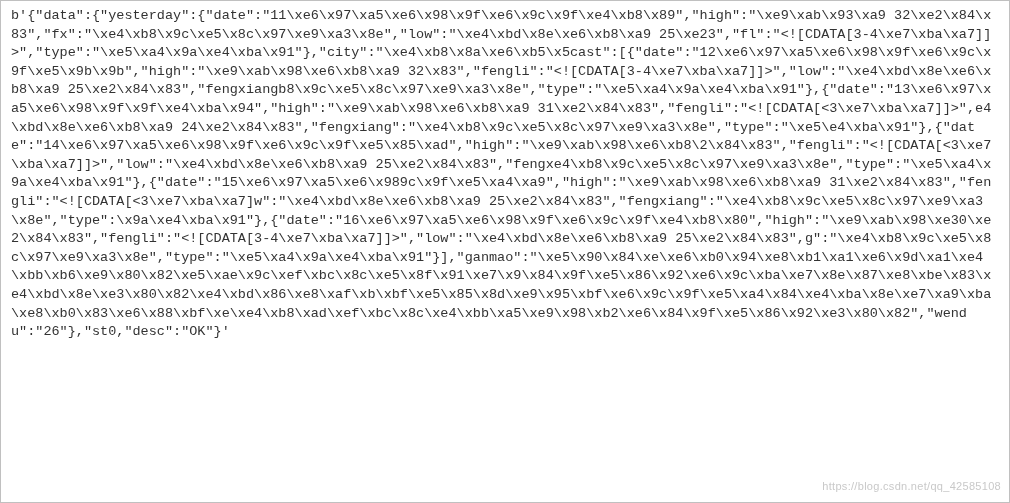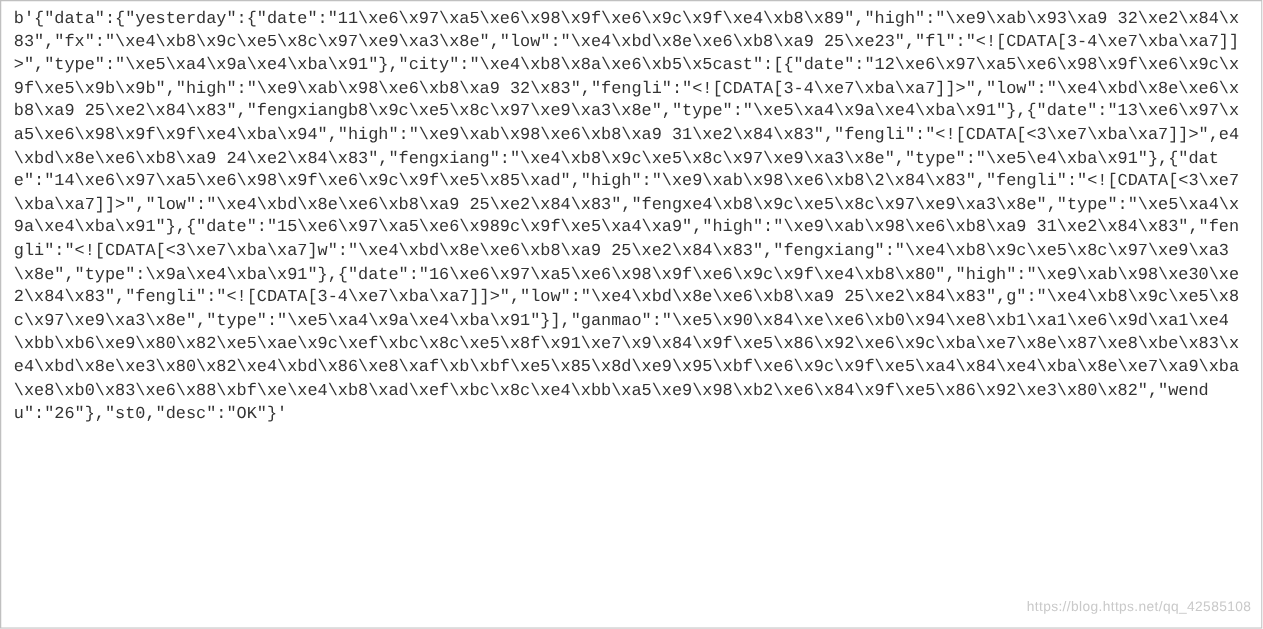--- a/index.html
+++ b/index.html
@@ -80,14 +80,14 @@
       <div class="dl"></div>
       <div class="dl"></div>
     <div class="dl"></div>
       <div class="dl"></div>
       <div class="dl"></div>
       <div class="dl"></div>
   </div>
 
   <pre class="codeblock">b'{"data":{"yesterday":{"date":"11\xe6\x97\xa5\xe6\x98\x9f\xe6\x9c\x9f\xe4\xb8\x89","high":"\xe9\xab\x93\xa9 32\xe2\x84\x83","fx":"\xe4\xb8\x9c\xe5\x8c\x97\xe9\xa3\x8e","low":"\xe4\xbd\x8e\xe6\xb8\xa9 25\xe23","fl":"&lt;![CDATA[3-4\xe7\xba\xa7]]&gt;","type":"\xe5\xa4\x9a\xe4\xba\x91"},"city":"\xe4\xb8\x8a\xe6\xb5\x5cast":[{"date":"12\xe6\x97\xa5\xe6\x98\x9f\xe6\x9c\x9f\xe5\x9b\x9b","high":"\xe9\xab\x98\xe6\xb8\xa9 32\x83","fengli":"&lt;![CDATA[3-4\xe7\xba\xa7]]&gt;","low":"\xe4\xbd\x8e\xe6\xb8\xa9 25\xe2\x84\x83","fengxiangb8\x9c\xe5\x8c\x97\xe9\xa3\x8e","type":"\xe5\xa4\x9a\xe4\xba\x91"},{"date":"13\xe6\x97\xa5\xe6\x98\x9f\x9f\xe4\xba\x94","high":"\xe9\xab\x98\xe6\xb8\xa9 31\xe2\x84\x83","fengli":"&lt;![CDATA[&lt;3\xe7\xba\xa7]]&gt;",e4\xbd\x8e\xe6\xb8\xa9 24\xe2\x84\x83","fengxiang":"\xe4\xb8\x9c\xe5\x8c\x97\xe9\xa3\x8e","type":"\xe5\e4\xba\x91"},{"date":"14\xe6\x97\xa5\xe6\x98\x9f\xe6\x9c\x9f\xe5\x85\xad","high":"\xe9\xab\x98\xe6\xb8\2\x84\x83","fengli":"&lt;![CDATA[&lt;3\xe7\xba\xa7]]&gt;","low":"\xe4\xbd\x8e\xe6\xb8\xa9 25\xe2\x84\x83","fengxe4\xb8\x9c\xe5\x8c\x97\xe9\xa3\x8e","type":"\xe5\xa4\x9a\xe4\xba\x91"},{"date":"15\xe6\x97\xa5\xe6\x989c\x9f\xe5\xa4\xa9","high":"\xe9\xab\x98\xe6\xb8\xa9 31\xe2\x84\x83","fengli":"&lt;![CDATA[&lt;3\xe7\xba\xa7]w":"\xe4\xbd\x8e\xe6\xb8\xa9 25\xe2\x84\x83","fengxiang":"\xe4\xb8\x9c\xe5\x8c\x97\xe9\xa3\x8e","type":\x9a\xe4\xba\x91"},{"date":"16\xe6\x97\xa5\xe6\x98\x9f\xe6\x9c\x9f\xe4\xb8\x80","high":"\xe9\xab\x98\xe30\xe2\x84\x83","fengli":"&lt;![CDATA[3-4\xe7\xba\xa7]]&gt;","low":"\xe4\xbd\x8e\xe6\xb8\xa9 25\xe2\x84\x83",g":"\xe4\xb8\x9c\xe5\x8c\x97\xe9\xa3\x8e","type":"\xe5\xa4\x9a\xe4\xba\x91"}],"ganmao":"\xe5\x90\x84\xe\xe6\xb0\x94\xe8\xb1\xa1\xe6\x9d\xa1\xe4\xbb\xb6\xe9\x80\x82\xe5\xae\x9c\xef\xbc\x8c\xe5\x8f\x91\xe7\x9\x84\x9f\xe5\x86\x92\xe6\x9c\xba\xe7\x8e\x87\xe8\xbe\x83\xe4\xbd\x8e\xe3\x80\x82\xe4\xbd\x86\xe8\xaf\xb\xbf\xe5\x85\x8d\xe9\x95\xbf\xe6\x9c\x9f\xe5\xa4\x84\xe4\xba\x8e\xe7\xa9\xba\xe8\xb0\x83\xe6\x88\xbf\xe\xe4\xb8\xad\xef\xbc\x8c\xe4\xbb\xa5\xe9\x98\xb2\xe6\x84\x9f\xe5\x86\x92\xe3\x80\x82","wendu":"26"},"st0,"desc":"OK"}'</pre>
 
-  <div class="watermark">https://blog.https.net/qq_42585108</div>
+  <div class="watermark">https://blog.csdn.net/qq_42585108</div>
 </div>
 
 </body></html>

